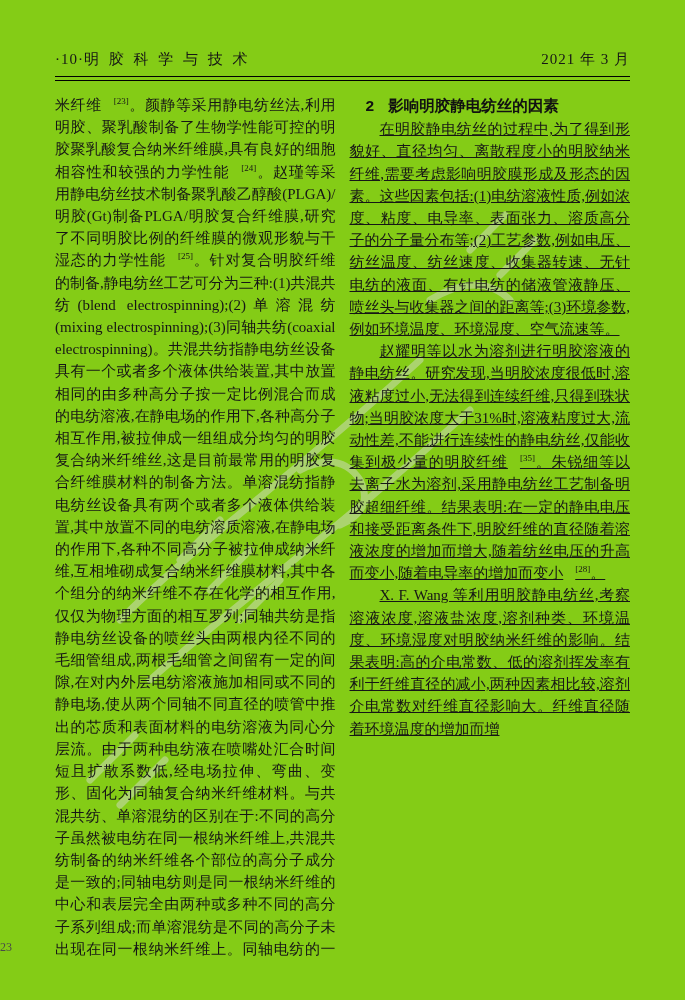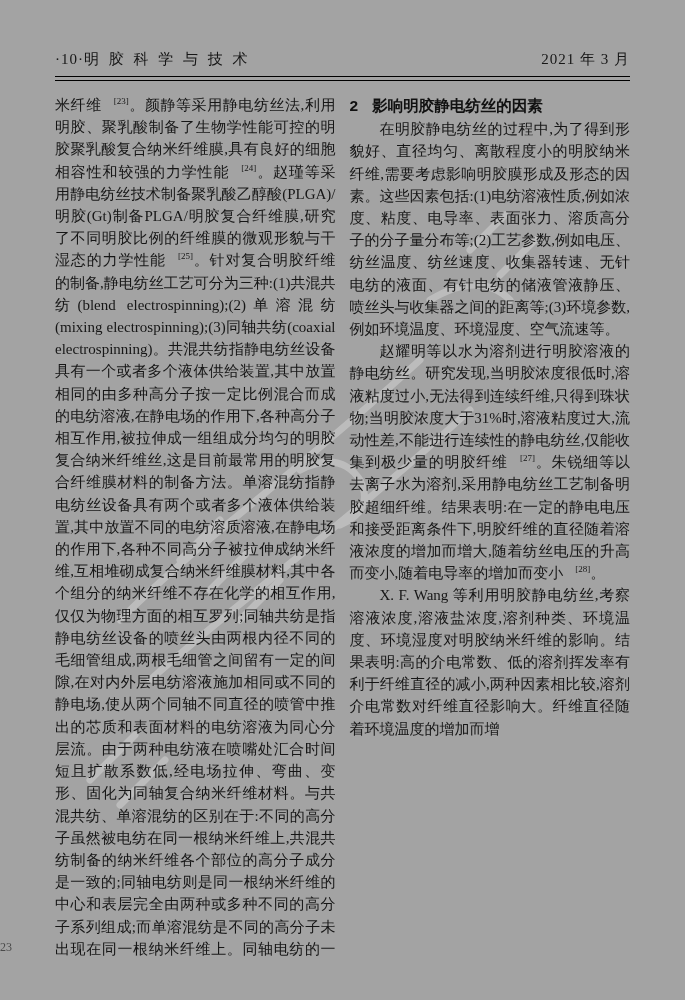--- a/index.html
+++ b/index.html
@@ -1,20 +1,20 @@
 <!DOCTYPE html>
 <html><head>
 <meta charset="utf-8">
 <style>
   html, body { margin: 0; padding: 0; background: #ffffff; }
   .page {
     position: relative;
     width: 685px;
     height: 1000px;
-    background: #a3a3a3;
+    background: #84cc16;
     box-sizing: border-box;
     padding: 50px 55px 0 55px;
     font-family: "Liberation Serif", "DejaVu Serif", serif;
     color: #161616;
     overflow: hidden;
   }
   .watermark {
     position: absolute;
     left: 0; top: 0;
     width: 685px; height: 1000px;
@@ -53,24 +53,24 @@
   }
   .col {
     flex: 1;
     min-width: 0;
     font-size: 15px;
     line-height: 22.2px;
     text-align: justify;
     text-justify: inter-ideograph;
   }
   .para { margin: 0; }
-  .para.indent { text-indent: 2em; }
+  .para.indent { text-indent: 2em; text-decoration: underline; }
   .para sup { font-size: 0.6em; line-height: 0; vertical-align: super; padding-left: 12px; }
   .section-heading {
-    margin: 1px 0 1px 0;
+    margin: 1px 0 1px 16px;
     font-size: 15.5px;
     line-height: 22.2px;
     font-weight: bold;
     font-family: "Liberation Sans", "DejaVu Sans", sans-serif;
     color: #111;
   }
   .section-heading .hnum { margin-right: 14px; }
   .footer {
     position: absolute;
     left: 0; right: 0;
@@ -108,20 +108,20 @@
 
   <div class="columns">
     <div class="col">
       <p class="para">米纤维<sup>[23]</sup>。颜静等采用静电纺丝法,利用明胶、聚乳酸制备了生物学性能可控的明胶聚乳酸复合纳米纤维膜,具有良好的细胞相容性和较强的力学性能<sup>[24]</sup>。赵瑾等采用静电纺丝技术制备聚乳酸乙醇酸(PLGA)/明胶(Gt)制备PLGA/明胶复合纤维膜,研究了不同明胶比例的纤维膜的微观形貌与干湿态的力学性能<sup>[25]</sup>。针对复合明胶纤维的制备,静电纺丝工艺可分为三种:(1)共混共纺(blend electrospinning);(2)单溶混纺(mixing electrospinning);(3)同轴共纺(coaxial electrospinning)。共混共纺指静电纺丝设备具有一个或者多个液体供给装置,其中放置相同的由多种高分子按一定比例混合而成的电纺溶液,在静电场的作用下,各种高分子相互作用,被拉伸成一组组成分均匀的明胶复合纳米纤维丝,这是目前最常用的明胶复合纤维膜材料的制备方法。单溶混纺指静电纺丝设备具有两个或者多个液体供给装置,其中放置不同的电纺溶质溶液,在静电场的作用下,各种不同高分子被拉伸成纳米纤维,互相堆砌成复合纳米纤维膜材料,其中各个组分的纳米纤维不存在化学的相互作用,仅仅为物理方面的相互罗列;同轴共纺是指静电纺丝设备的喷丝头由两根内径不同的毛细管组成,两根毛细管之间留有一定的间隙,在对内外层电纺溶液施加相同或不同的静电场,使从两个同轴不同直径的喷管中推出的芯质和表面材料的电纺溶液为同心分层流。由于两种电纺液在喷嘴处汇合时间短且扩散系数低,经电场拉伸、弯曲、变形、固化为同轴复合纳米纤维材料。与共混共纺、单溶混纺的区别在于:不同的高分子虽然被电纺在同一根纳米纤维上,共混共纺制备的纳米纤维各个部位的高分子成分是一致的;同轴电纺则是同一根纳米纤维的中心和表层完全由两种或多种不同的高分子系列组成;而单溶混纺是不同的高分子未出现在同一根纳米纤维上。同轴电纺的一个优点在于可以突破液体供给装置的限制,将一些难以实现共混的高分子通过同轴</p>
     </div>
     <div class="col">
       <h2 class="section-heading">
         <span class="hnum">2</span><span>影响明胶静电纺丝的因素</span>
       </h2>
       <p class="para indent">在明胶静电纺丝的过程中,为了得到形貌好、直径均匀、离散程度小的明胶纳米纤维,需要考虑影响明胶膜形成及形态的因素。这些因素包括:(1)电纺溶液性质,例如浓度、粘度、电导率、表面张力、溶质高分子的分子量分布等;(2)工艺参数,例如电压、纺丝温度、纺丝速度、收集器转速、无针电纺的液面、有针电纺的储液管液静压、喷丝头与收集器之间的距离等;(3)环境参数,例如环境温度、环境湿度、空气流速等。</p>
-      <p class="para indent">赵耀明等以水为溶剂进行明胶溶液的静电纺丝。研究发现,当明胶浓度很低时,溶液粘度过小,无法得到连续纤维,只得到珠状物;当明胶浓度大于31%时,溶液粘度过大,流动性差,不能进行连续性的静电纺丝,仅能收集到极少量的明胶纤维<sup>[27]</sup>。朱锐细等以去离子水为溶剂,采用静电纺丝工艺制备明胶超细纤维。结果表明:在一定的静电电压和接受距离条件下,明胶纤维的直径随着溶液浓度的增加而增大,随着纺丝电压的升高而变小,随着电导率的增加而变小<sup>[28]</sup>。</p>
+      <p class="para indent">赵耀明等以水为溶剂进行明胶溶液的静电纺丝。研究发现,当明胶浓度很低时,溶液粘度过小,无法得到连续纤维,只得到珠状物;当明胶浓度大于31%时,溶液粘度过大,流动性差,不能进行连续性的静电纺丝,仅能收集到极少量的明胶纤维<sup>[35]</sup>。朱锐细等以去离子水为溶剂,采用静电纺丝工艺制备明胶超细纤维。结果表明:在一定的静电电压和接受距离条件下,明胶纤维的直径随着溶液浓度的增加而增大,随着纺丝电压的升高而变小,随着电导率的增加而变小<sup>[28]</sup>。</p>
       <p class="para indent">X. F. Wang 等利用明胶静电纺丝,考察溶液浓度,溶液盐浓度,溶剂种类、环境温度、环境湿度对明胶纳米纤维的影响。结果表明:高的介电常数、低的溶剂挥发率有利于纤维直径的减小,两种因素相比较,溶剂介电常数对纤维直径影响大。纤维直径随着环境温度的增加而增</p>
     </div>
   </div>
 
   <div class="footer">23</div>
 
 </div>
 
 </body></html>

